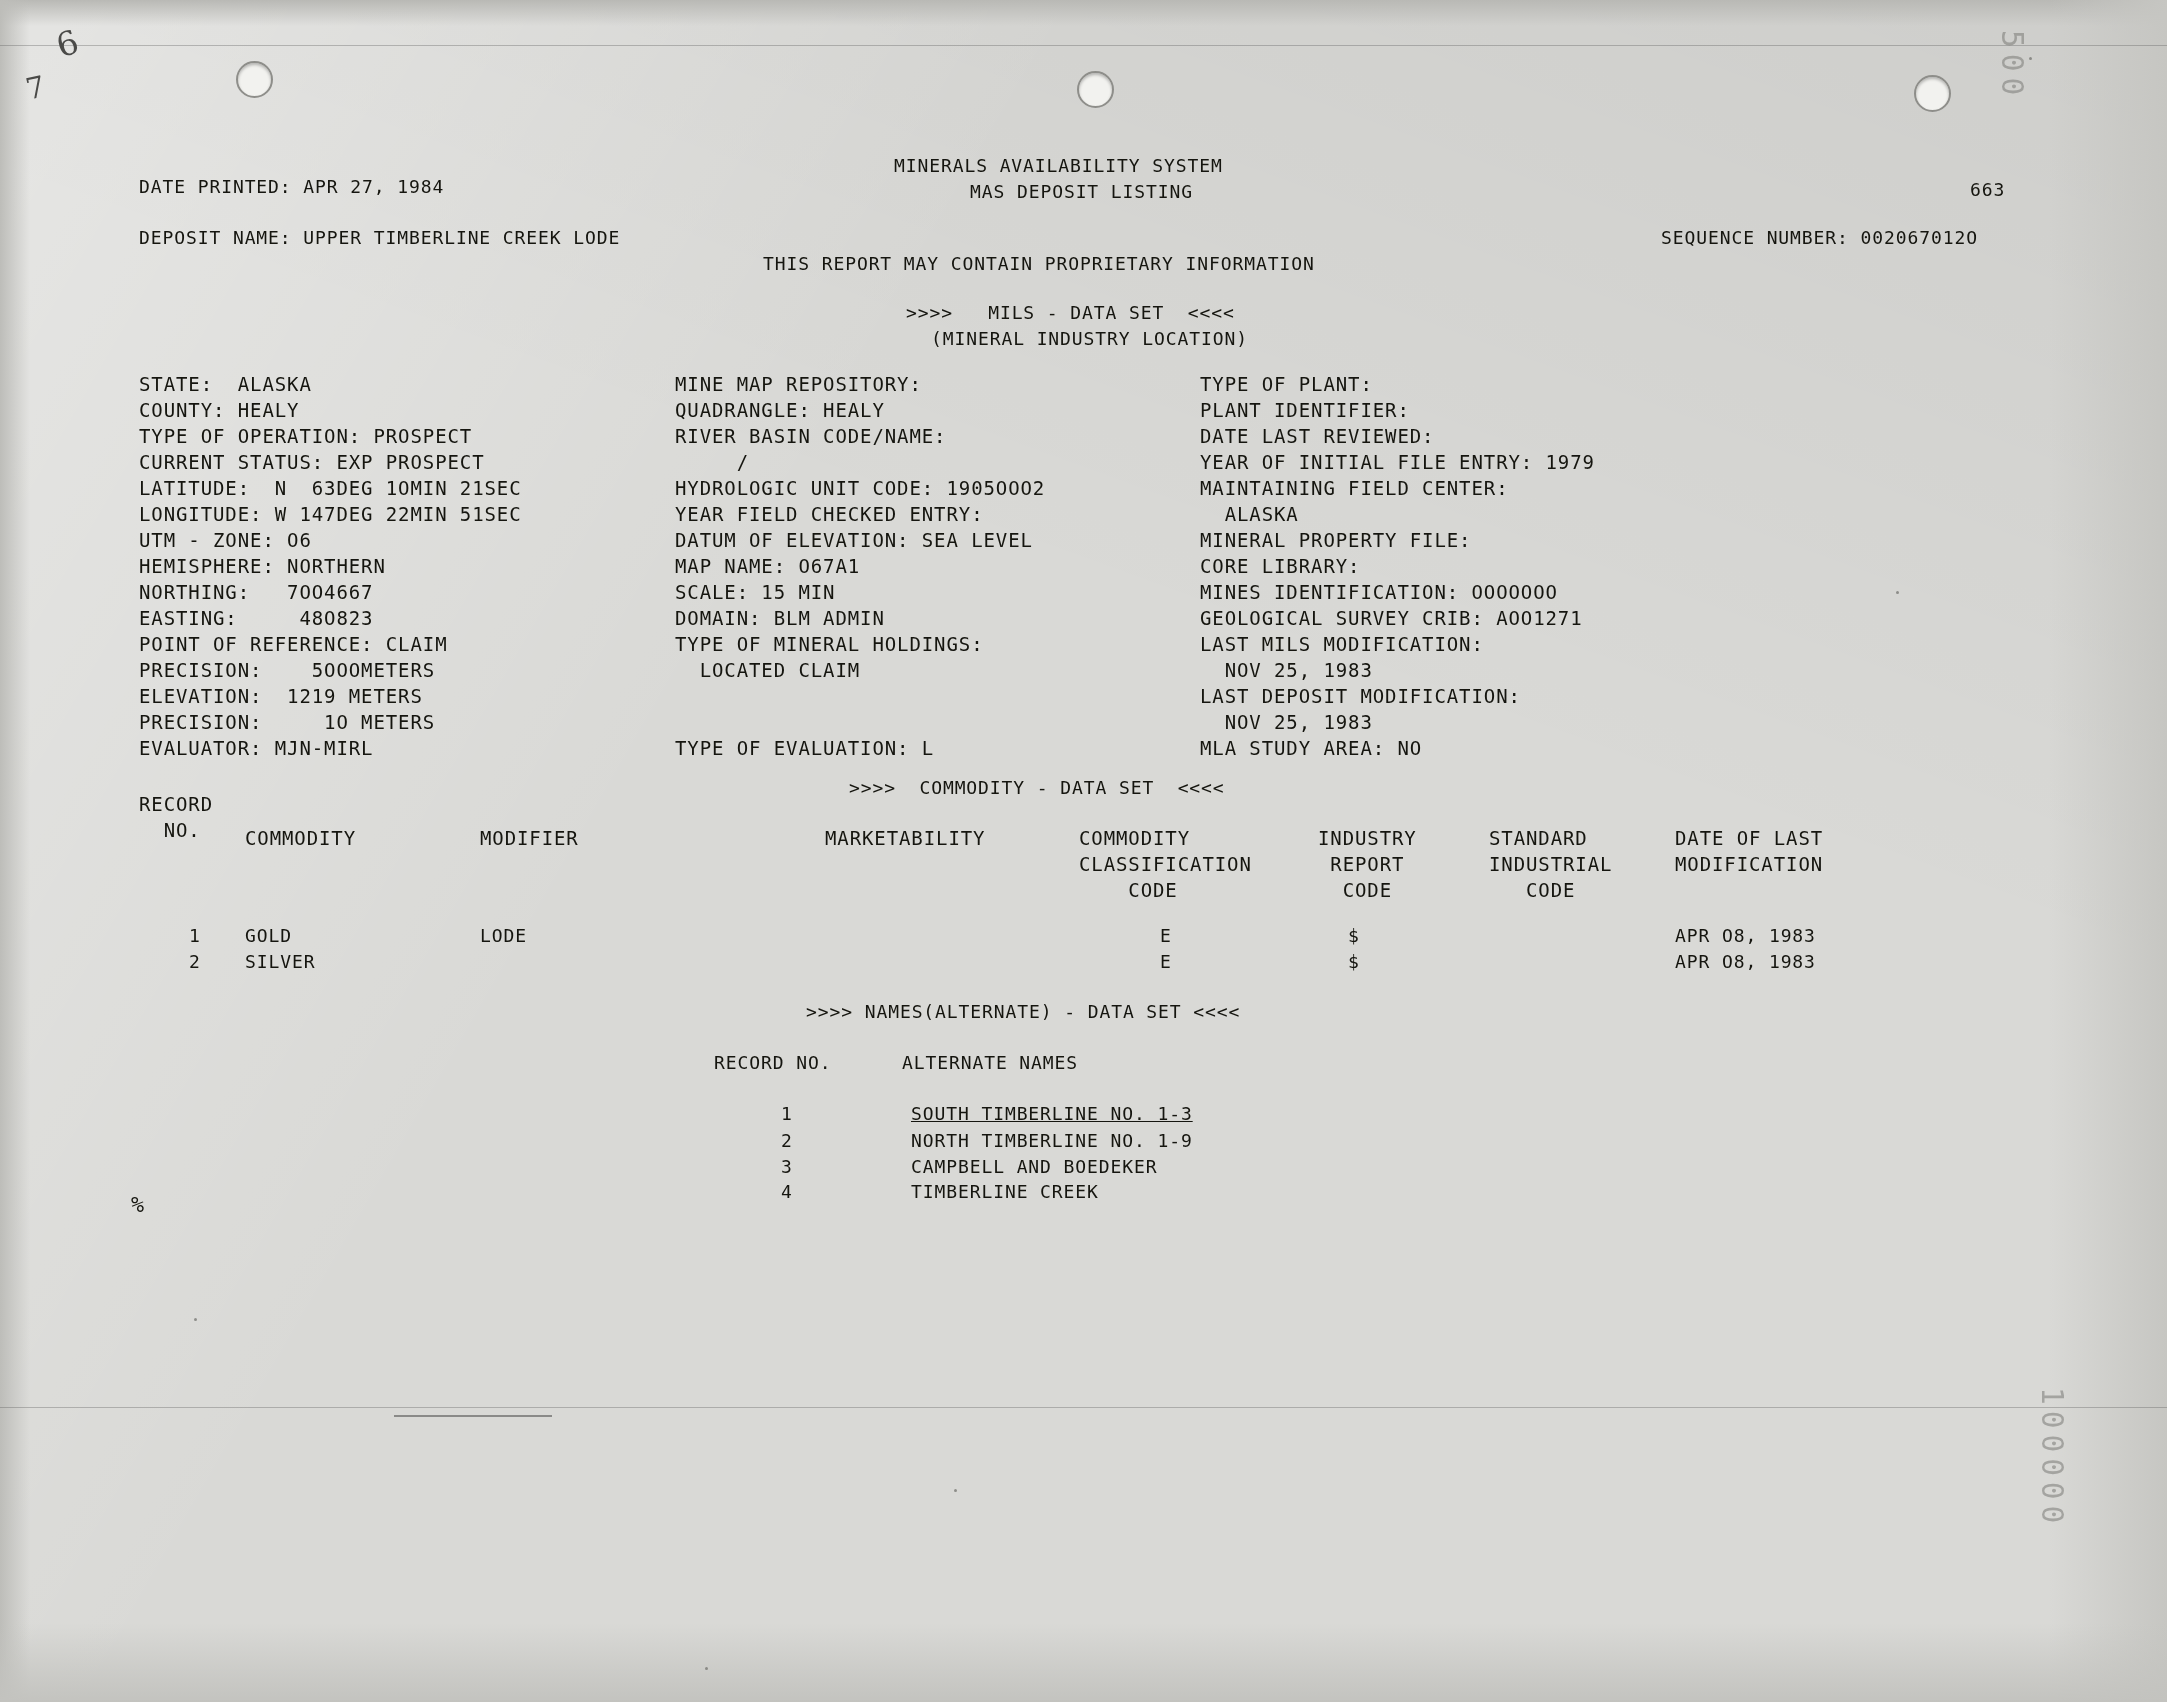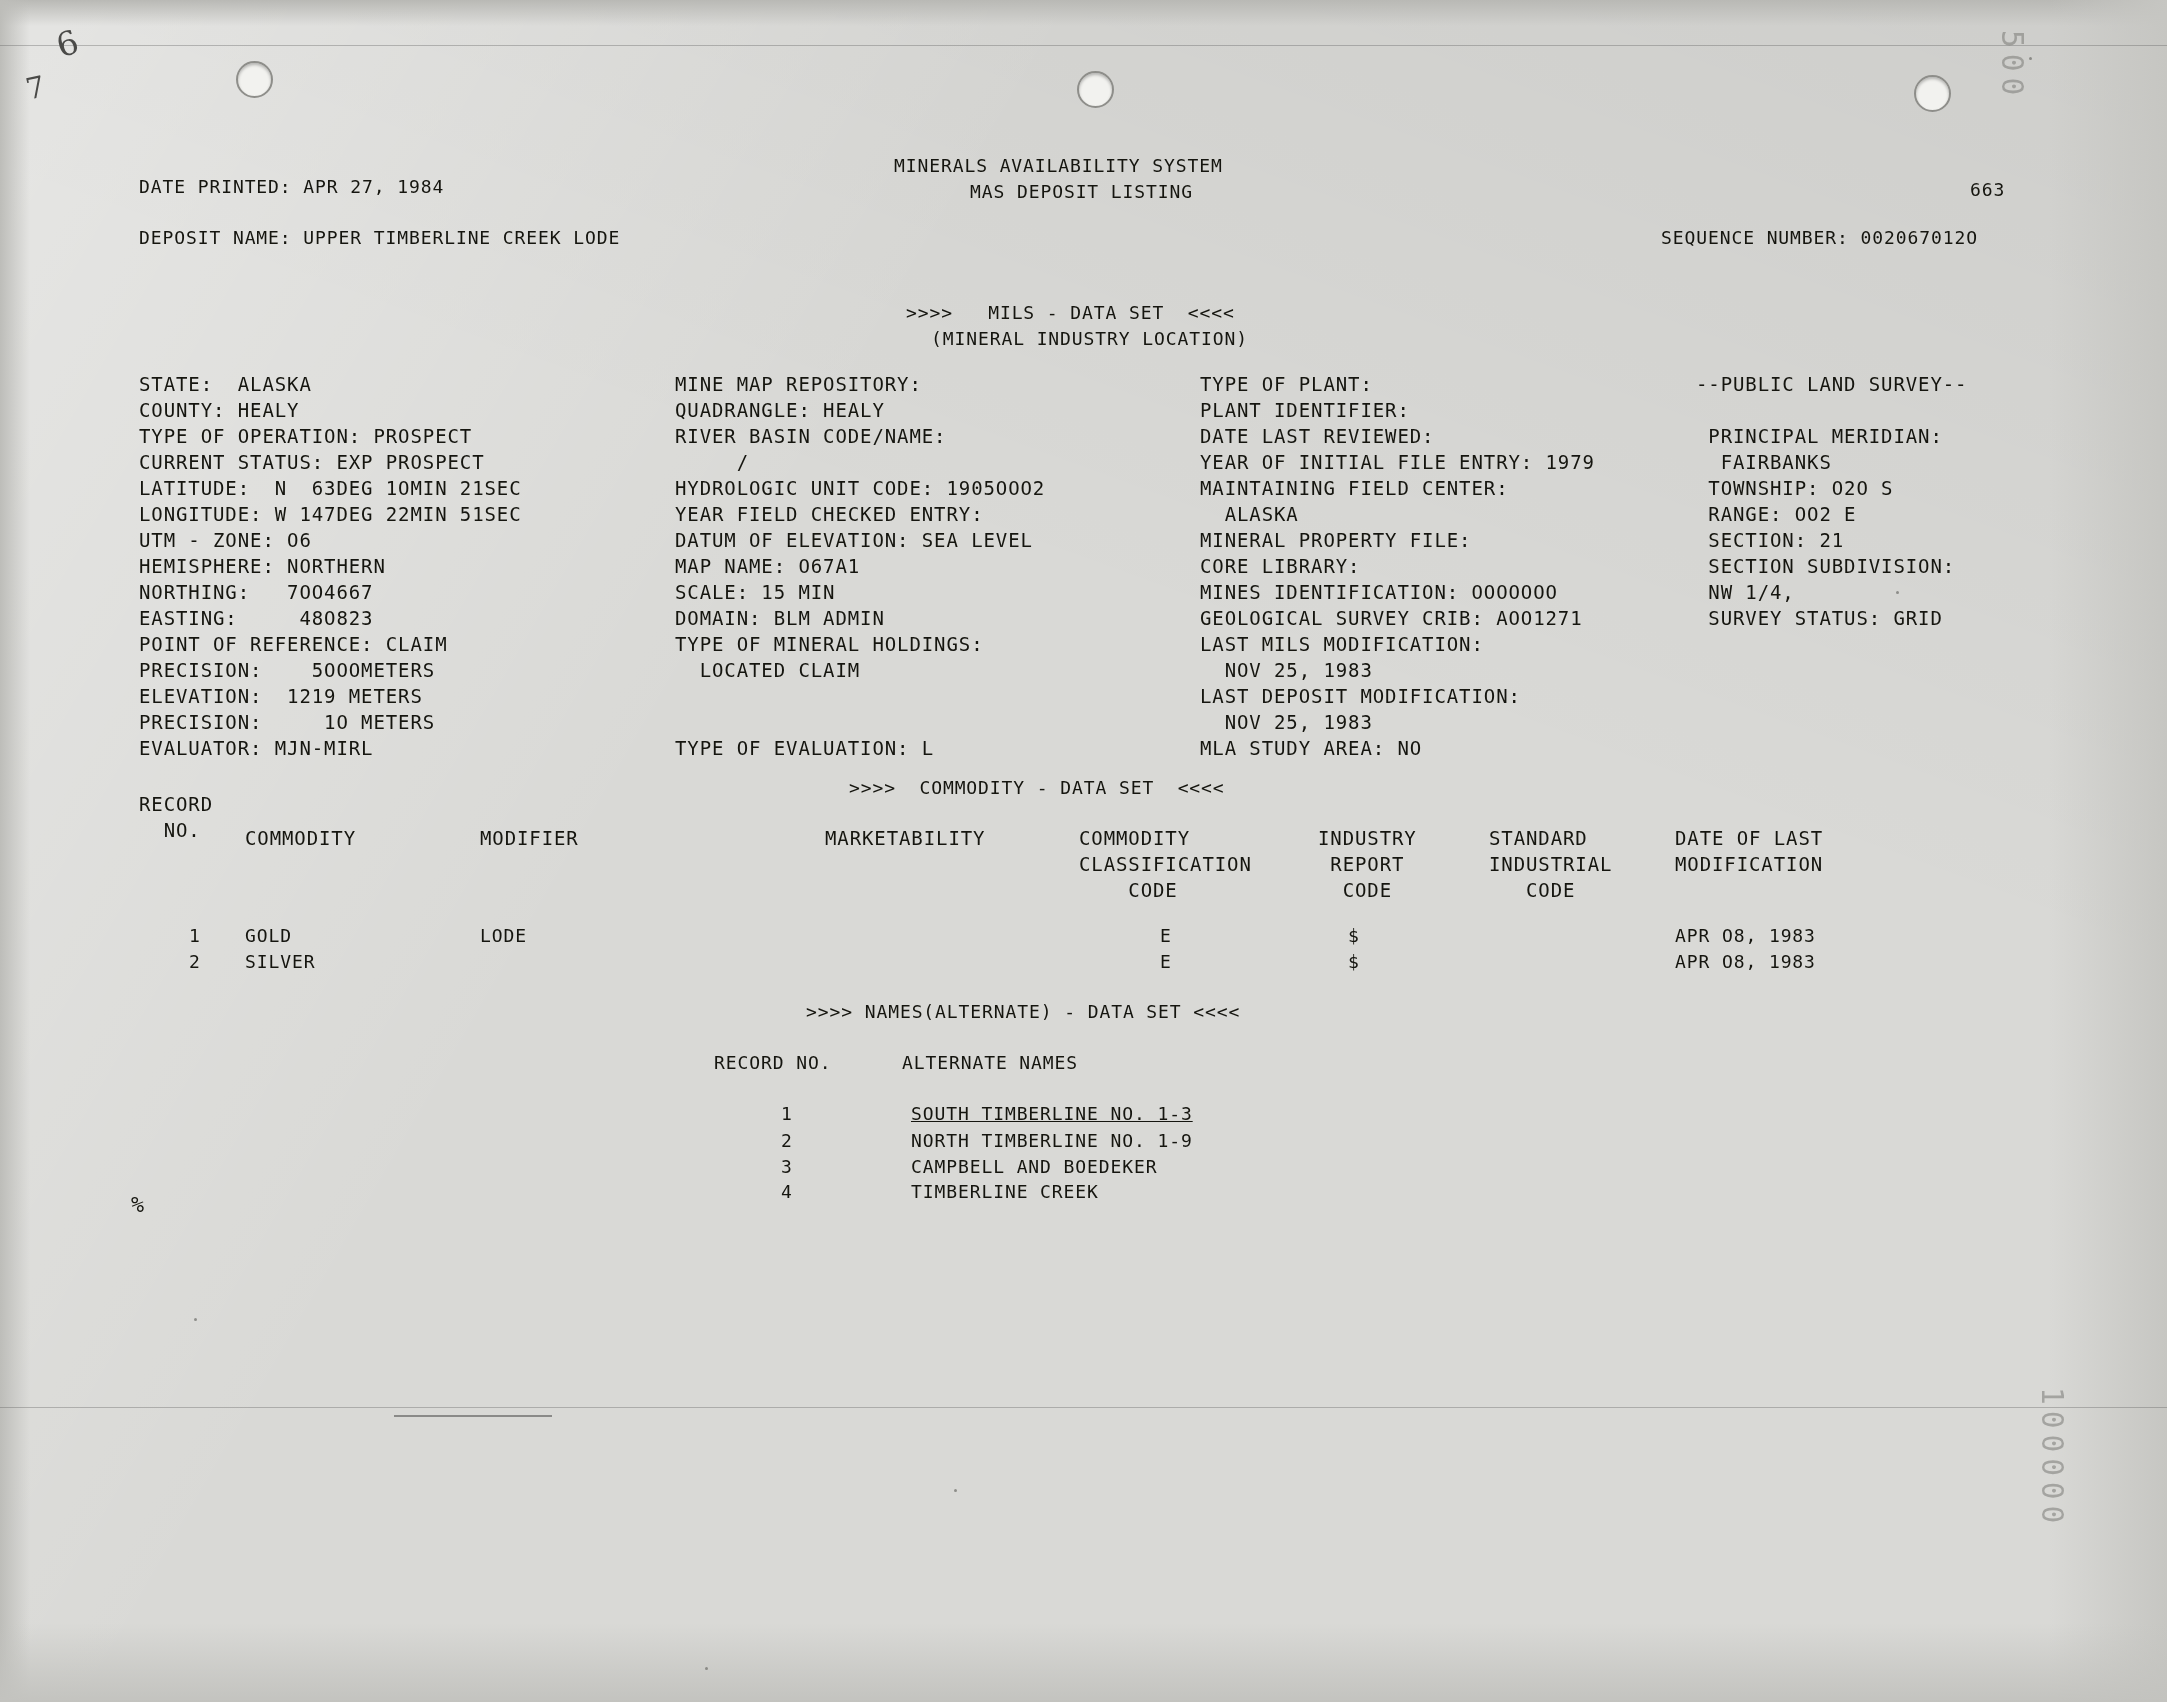--- a/index.html
+++ b/index.html
@@ -120,20 +120,21 @@
   <div class="sidebar-stamp" style="left:2029px; top:29.6px;">500</div>
   <div class="sidebar-stamp" style="left:2069px; top:1387px;">100000</div>
 
   <div class="text" style="left:894px; top:153px;">MINERALS AVAILABILITY SYSTEM</div>
   <div class="text" style="left:970px; top:179px;">MAS DEPOSIT LISTING</div>
   <div class="text" style="left:1970px; top:177px;">663</div>
 
   <div class="text" style="left:139px; top:174px;">DATE PRINTED: APR 27, 1984</div>
   <div class="text" style="left:139px; top:225px;">DEPOSIT NAME: UPPER TIMBERLINE CREEK LODE</div>
   <div class="text" style="left:1661px; top:225px;">SEQUENCE NUMBER: 002067012O</div>
+  <div class="text" style="left:763px; top:251px;">THIS REPORT MAY CONTAIN PROPRIETARY INFORMATION</div>
 
   <div class="text" style="left:906px; top:300px;">&gt;&gt;&gt;&gt;   MILS - DATA SET  &lt;&lt;&lt;&lt;</div>
   <div class="text" style="left:931px; top:326px;">(MINERAL INDUSTRY LOCATION)</div>
 
   <div class="block" style="left:139px; top:371px;">STATE:  ALASKA
 COUNTY: HEALY
 TYPE OF OPERATION: PROSPECT
 CURRENT STATUS: EXP PROSPECT
 LATITUDE:  N  63DEG 1OMIN 21SEC
 LONGITUDE: W 147DEG 22MIN 51SEC
@@ -169,30 +170,20 @@
   ALASKA
 MINERAL PROPERTY FILE:
 CORE LIBRARY:
 MINES IDENTIFICATION: OOOOOOO
 GEOLOGICAL SURVEY CRIB: AOO1271
 LAST MILS MODIFICATION:
   NOV 25, 1983
 LAST DEPOSIT MODIFICATION:
   NOV 25, 1983
 MLA STUDY AREA: NO</div>
-  <div class="block" style="left:1696px; top:371px;">--PUBLIC LAND SURVEY--
-
- PRINCIPAL MERIDIAN:
-  FAIRBANKS
- TOWNSHIP: O2O S
- RANGE: OO2 E
- SECTION: 21
- SECTION SUBDIVISION:
- NW 1/4,
- SURVEY STATUS: GRID</div>
 
   <div class="text" style="left:849px; top:775px;">&gt;&gt;&gt;&gt;  COMMODITY - DATA SET  &lt;&lt;&lt;&lt;</div>
 
   <div class="block" style="left:139px; top:791px;">RECORD
   NO.</div>
   <div class="block" style="left:245px; top:825px;">COMMODITY</div>
   <div class="block" style="left:480px; top:825px;">MODIFIER</div>
   <div class="block" style="left:825px; top:825px;">MARKETABILITY</div>
   <div class="block" style="left:1079px; top:825px;">COMMODITY
 CLASSIFICATION

